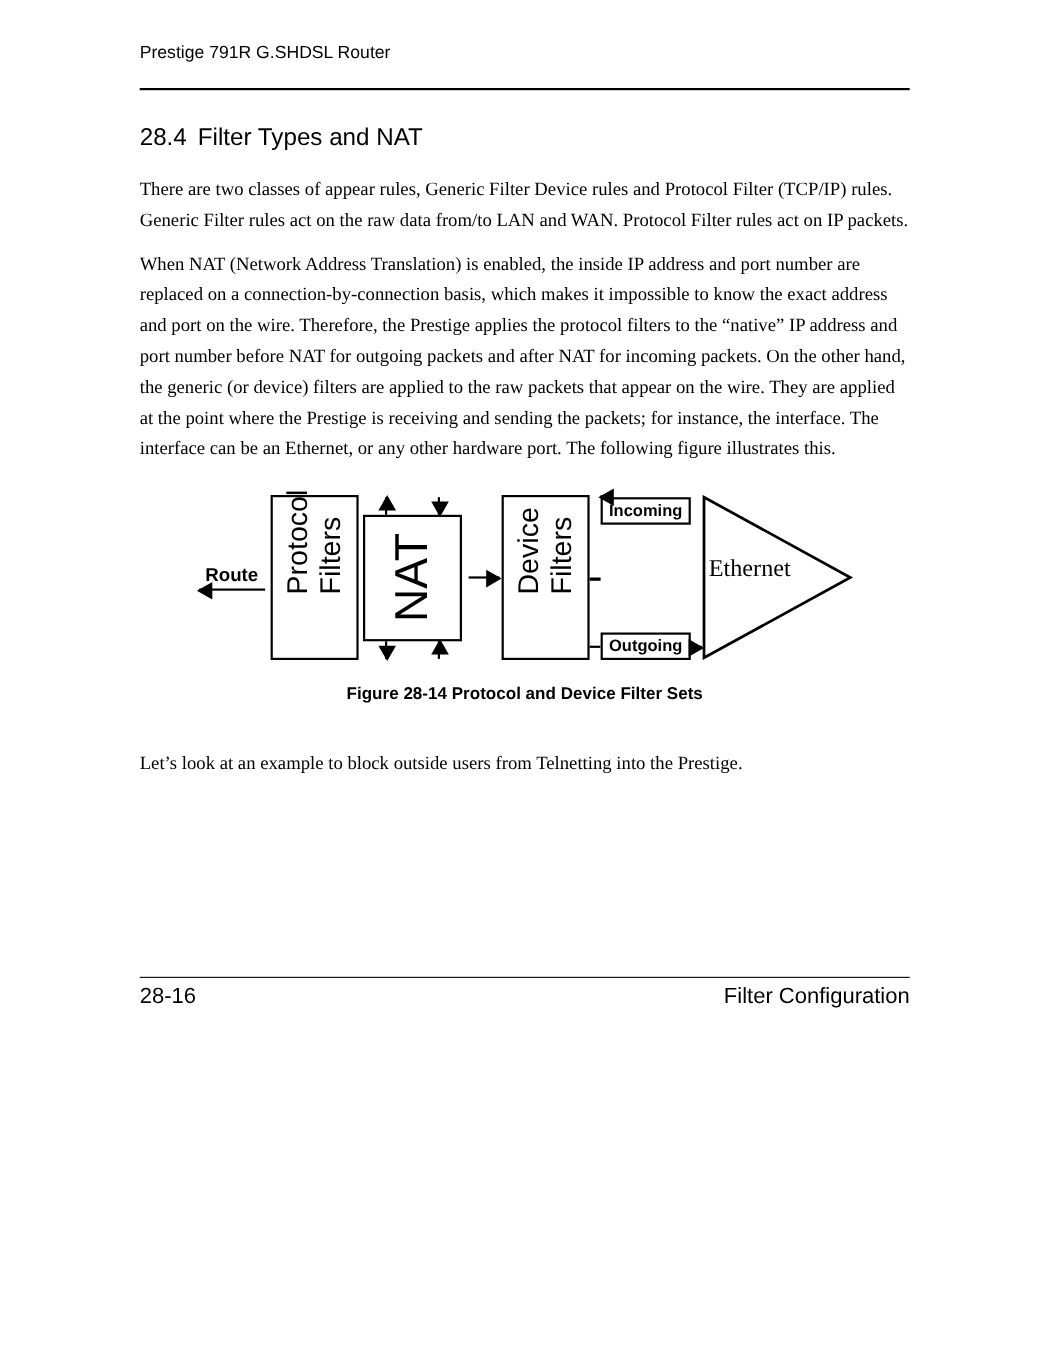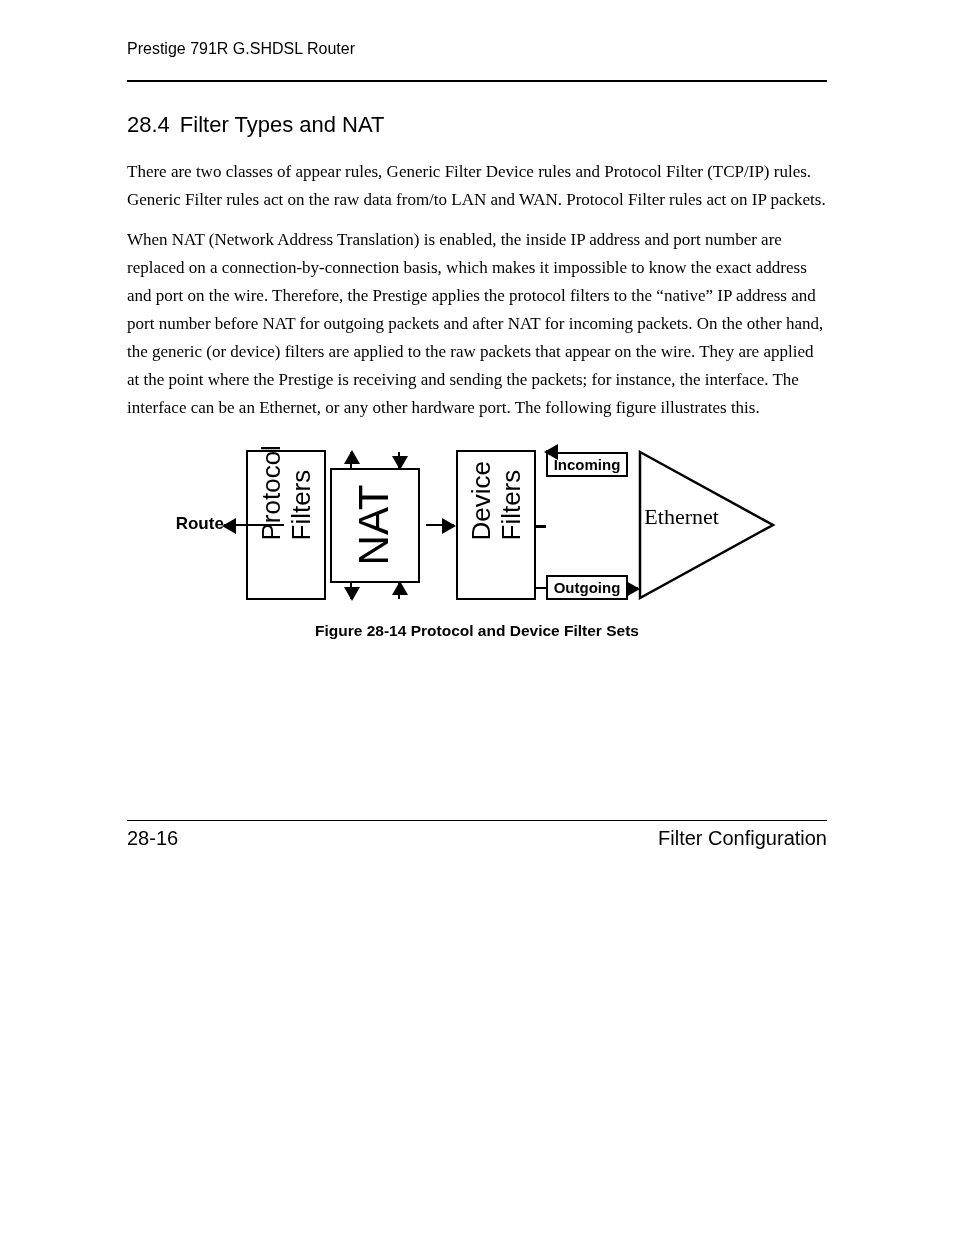--- a/index.html
+++ b/index.html
@@ -166,21 +166,21 @@
     font-family: "Times New Roman", Times, serif;
     font-size: 22px;
   }
   .nat-col {
     display: flex;
     flex-direction: column;
     align-items: center;
   }
   .route-col {
     display: flex;
-    flex-direction: row;
+    flex-direction: column;
     align-items: center;
     width: 70px;
   }
 </style>
 </head>
 <body>
 
 <div class="page">
 
   <div class="header-bar">
@@ -256,19 +256,22 @@
         </svg>
         <span class="txt">Ethernet</span>
       </div>
 
     </div>
   </div>
 
   <div class="figure-caption">Figure 28-14 Protocol and Device Filter Sets</div>
 
 
+  <p class="body">
+    <span>Let’s look at an example to block outside users from Telnetting into the Prestige.</span>
+  </p>
 
   <div class="footer-bar">
     <span>28-16</span>
     <span>Filter Configuration</span>
   </div>
 
 </div>
 
 </body></html>

